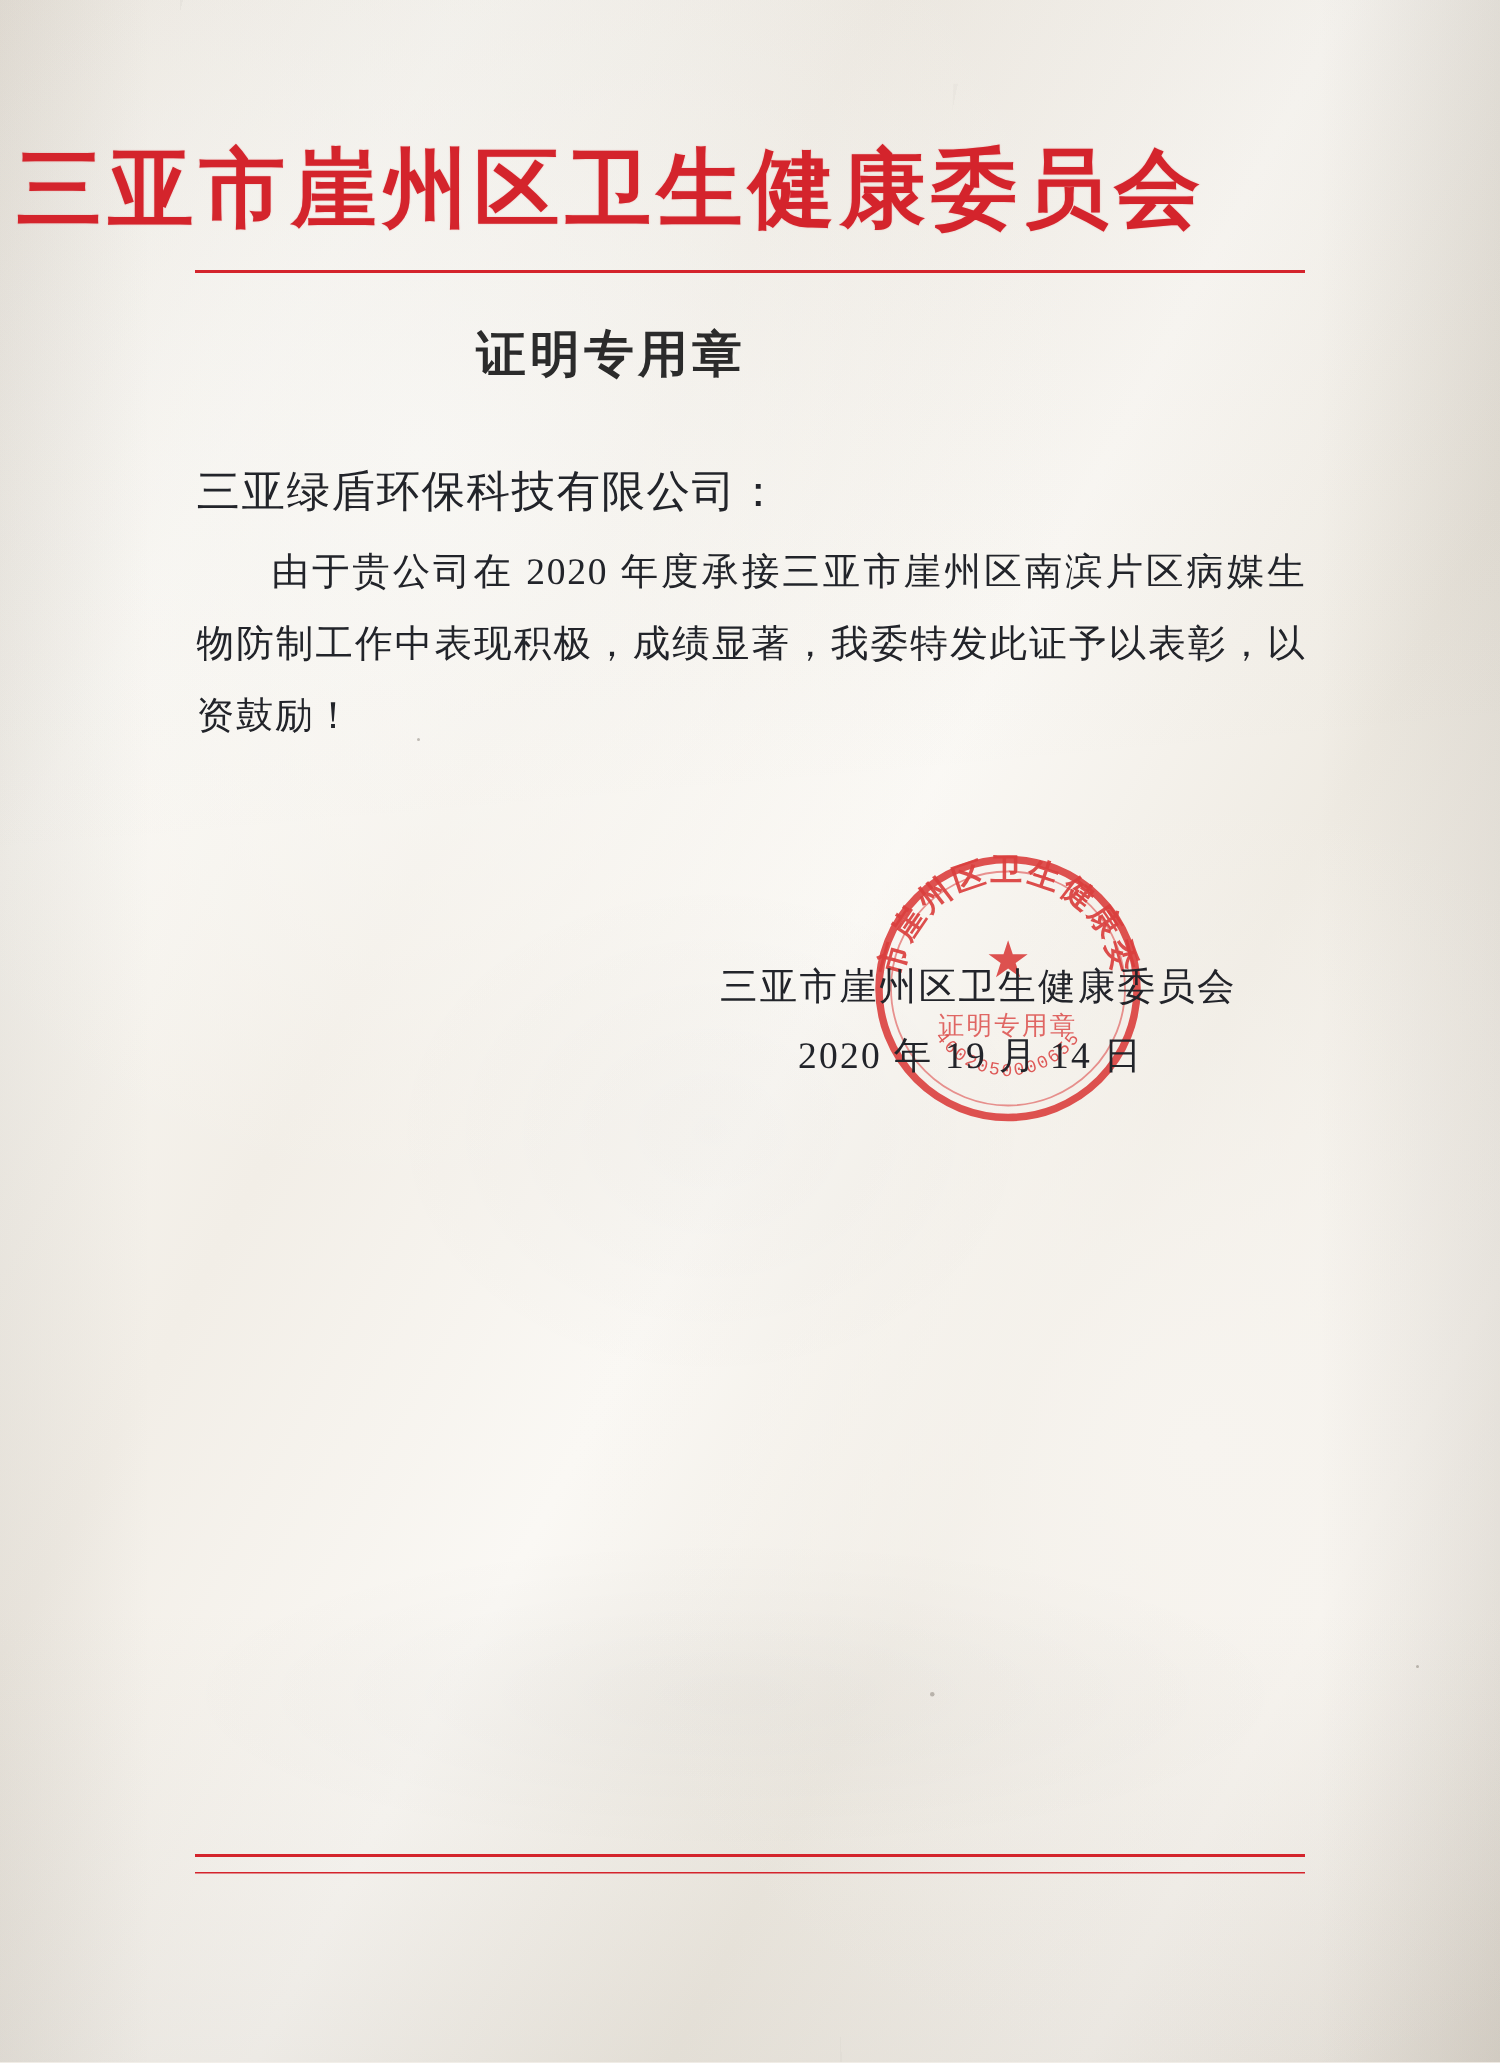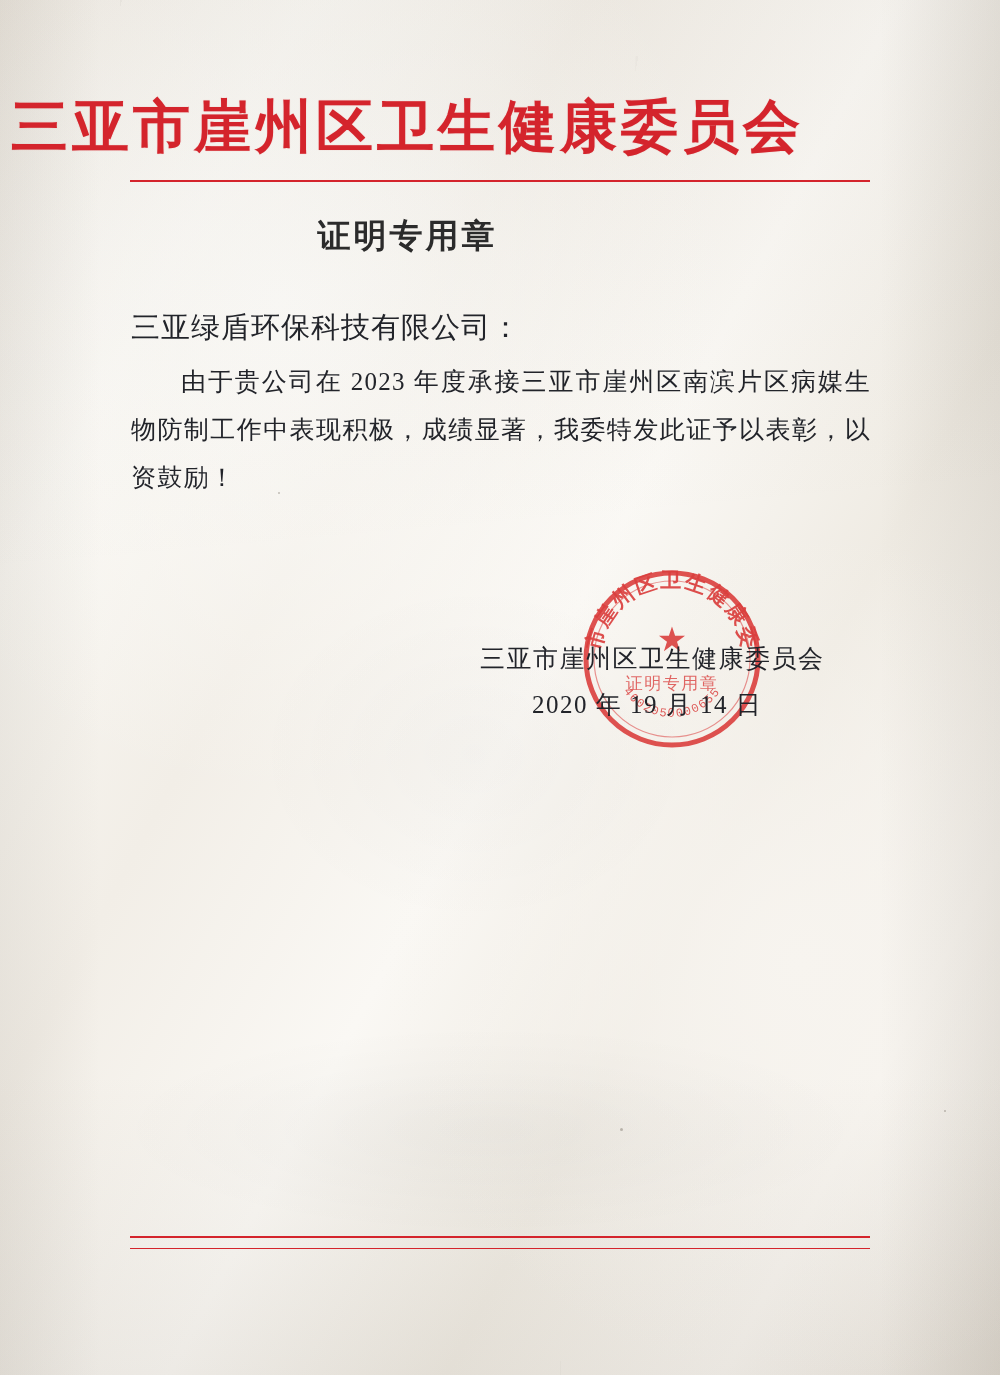--- a/index.html
+++ b/index.html
@@ -165,21 +165,21 @@
   <div class="content">
 
     <div class="org-title">三亚市崖州区卫生健康委员会</div>
 
     <div class="rule-top"></div>
 
     <div class="doc-title">证明专用章</div>
 
     <div class="salutation">三亚绿盾环保科技有限公司：</div>
 
-    <div class="body-text">由于贵公司在 2023 年度承接三亚市崖州区南滨片区病媒生物防制工作中表现积极，成绩显著，我委特发此证予以表彰，以资鼓励！</div>
+    <div class="body-text">由于贵公司在 2020 年度承接三亚市崖州区南滨片区病媒生物防制工作中表现积极，成绩显著，我委特发此证予以表彰，以资鼓励！</div>
 
     <div class="seal">
       <svg width="188" height="188" viewBox="0 0 188 188" aria-hidden="true">
         <defs>
           <path id="arcTop" d="M 22,94 A 72,72 0 1 1 166,94"></path>
           <path id="arcBottom" d="M 36,94 A 58,58 0 0 0 152,94"></path>
         </defs>
         <circle cx="94" cy="94" r="86" fill="none" stroke="#d8302f" stroke-width="5" opacity="0.9"></circle>
         <circle cx="94" cy="94" r="78" fill="none" stroke="#d8302f" stroke-width="1.2" opacity="0.55"></circle>
         <text font-family="'Liberation Serif', serif" font-size="21" font-weight="bold" fill="#d8302f" letter-spacing="2.4" opacity="0.92">

